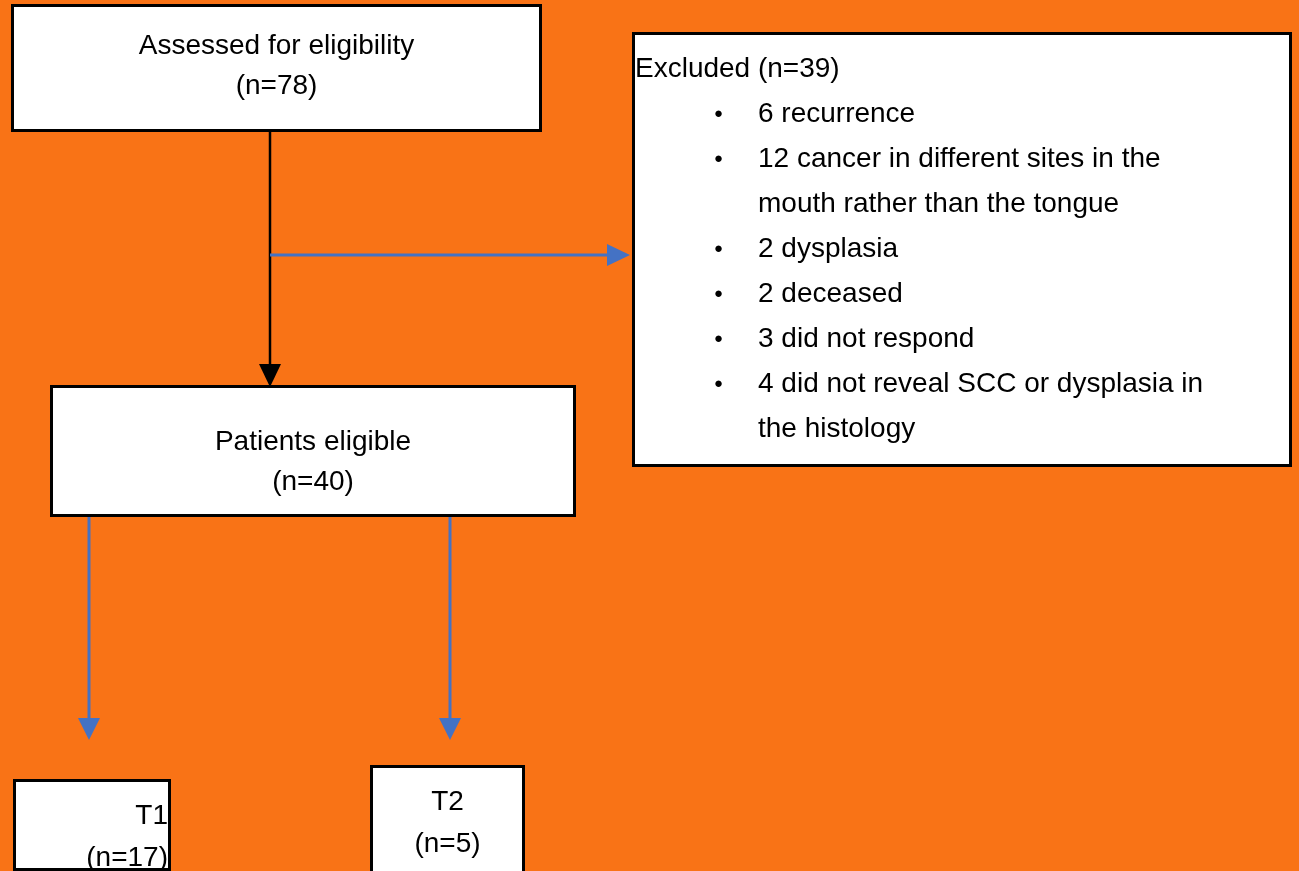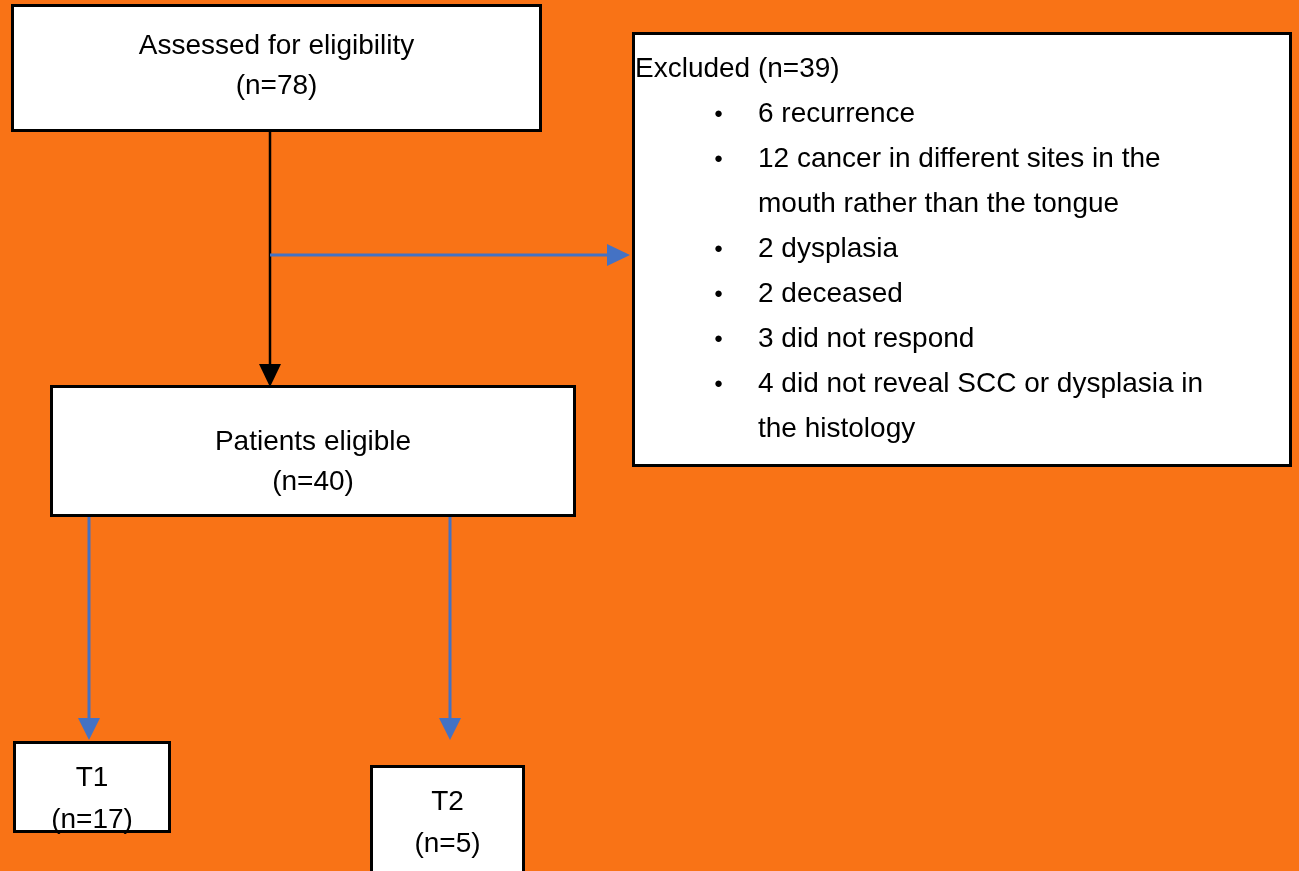--- a/index.html
+++ b/index.html
@@ -21,21 +21,21 @@
     border: 3px solid #000000;
     background: #ffffff;
     box-sizing: border-box;
     text-align: center;
     font-size: 28px;
     line-height: 40px;
     z-index: 1;
   }
   .node-assessed { left: 11px;  top: 4px;   width: 531px; height: 128px; padding-top: 18px; }
   .node-eligible { left: 2px;   top: 385px; width: 526px; height: 132px; padding-top: 33px; margin-left: 48px; }
-  .node-t1       { left: 13px;  top: 741px; width: 158px; height: 92px; padding-top: 12px; line-height: 42px; }
+  .node-t1       { left: 13px;  top: 779px; width: 158px; height: 92px; padding-top: 12px; line-height: 42px; text-align: right; }
   .node-t2       { left: 370px; top: 753px; width: 155px; height: 128px; padding-top: 12px; line-height: 42px; margin-top: 12px; }
   .node-excluded {
     left: 632px; top: 32px; width: 660px; height: 435px;
     padding-top: 10px;
     text-align: left;
   }
   .node-excluded .title {
     text-align: left;
     line-height: 45px;
   }

